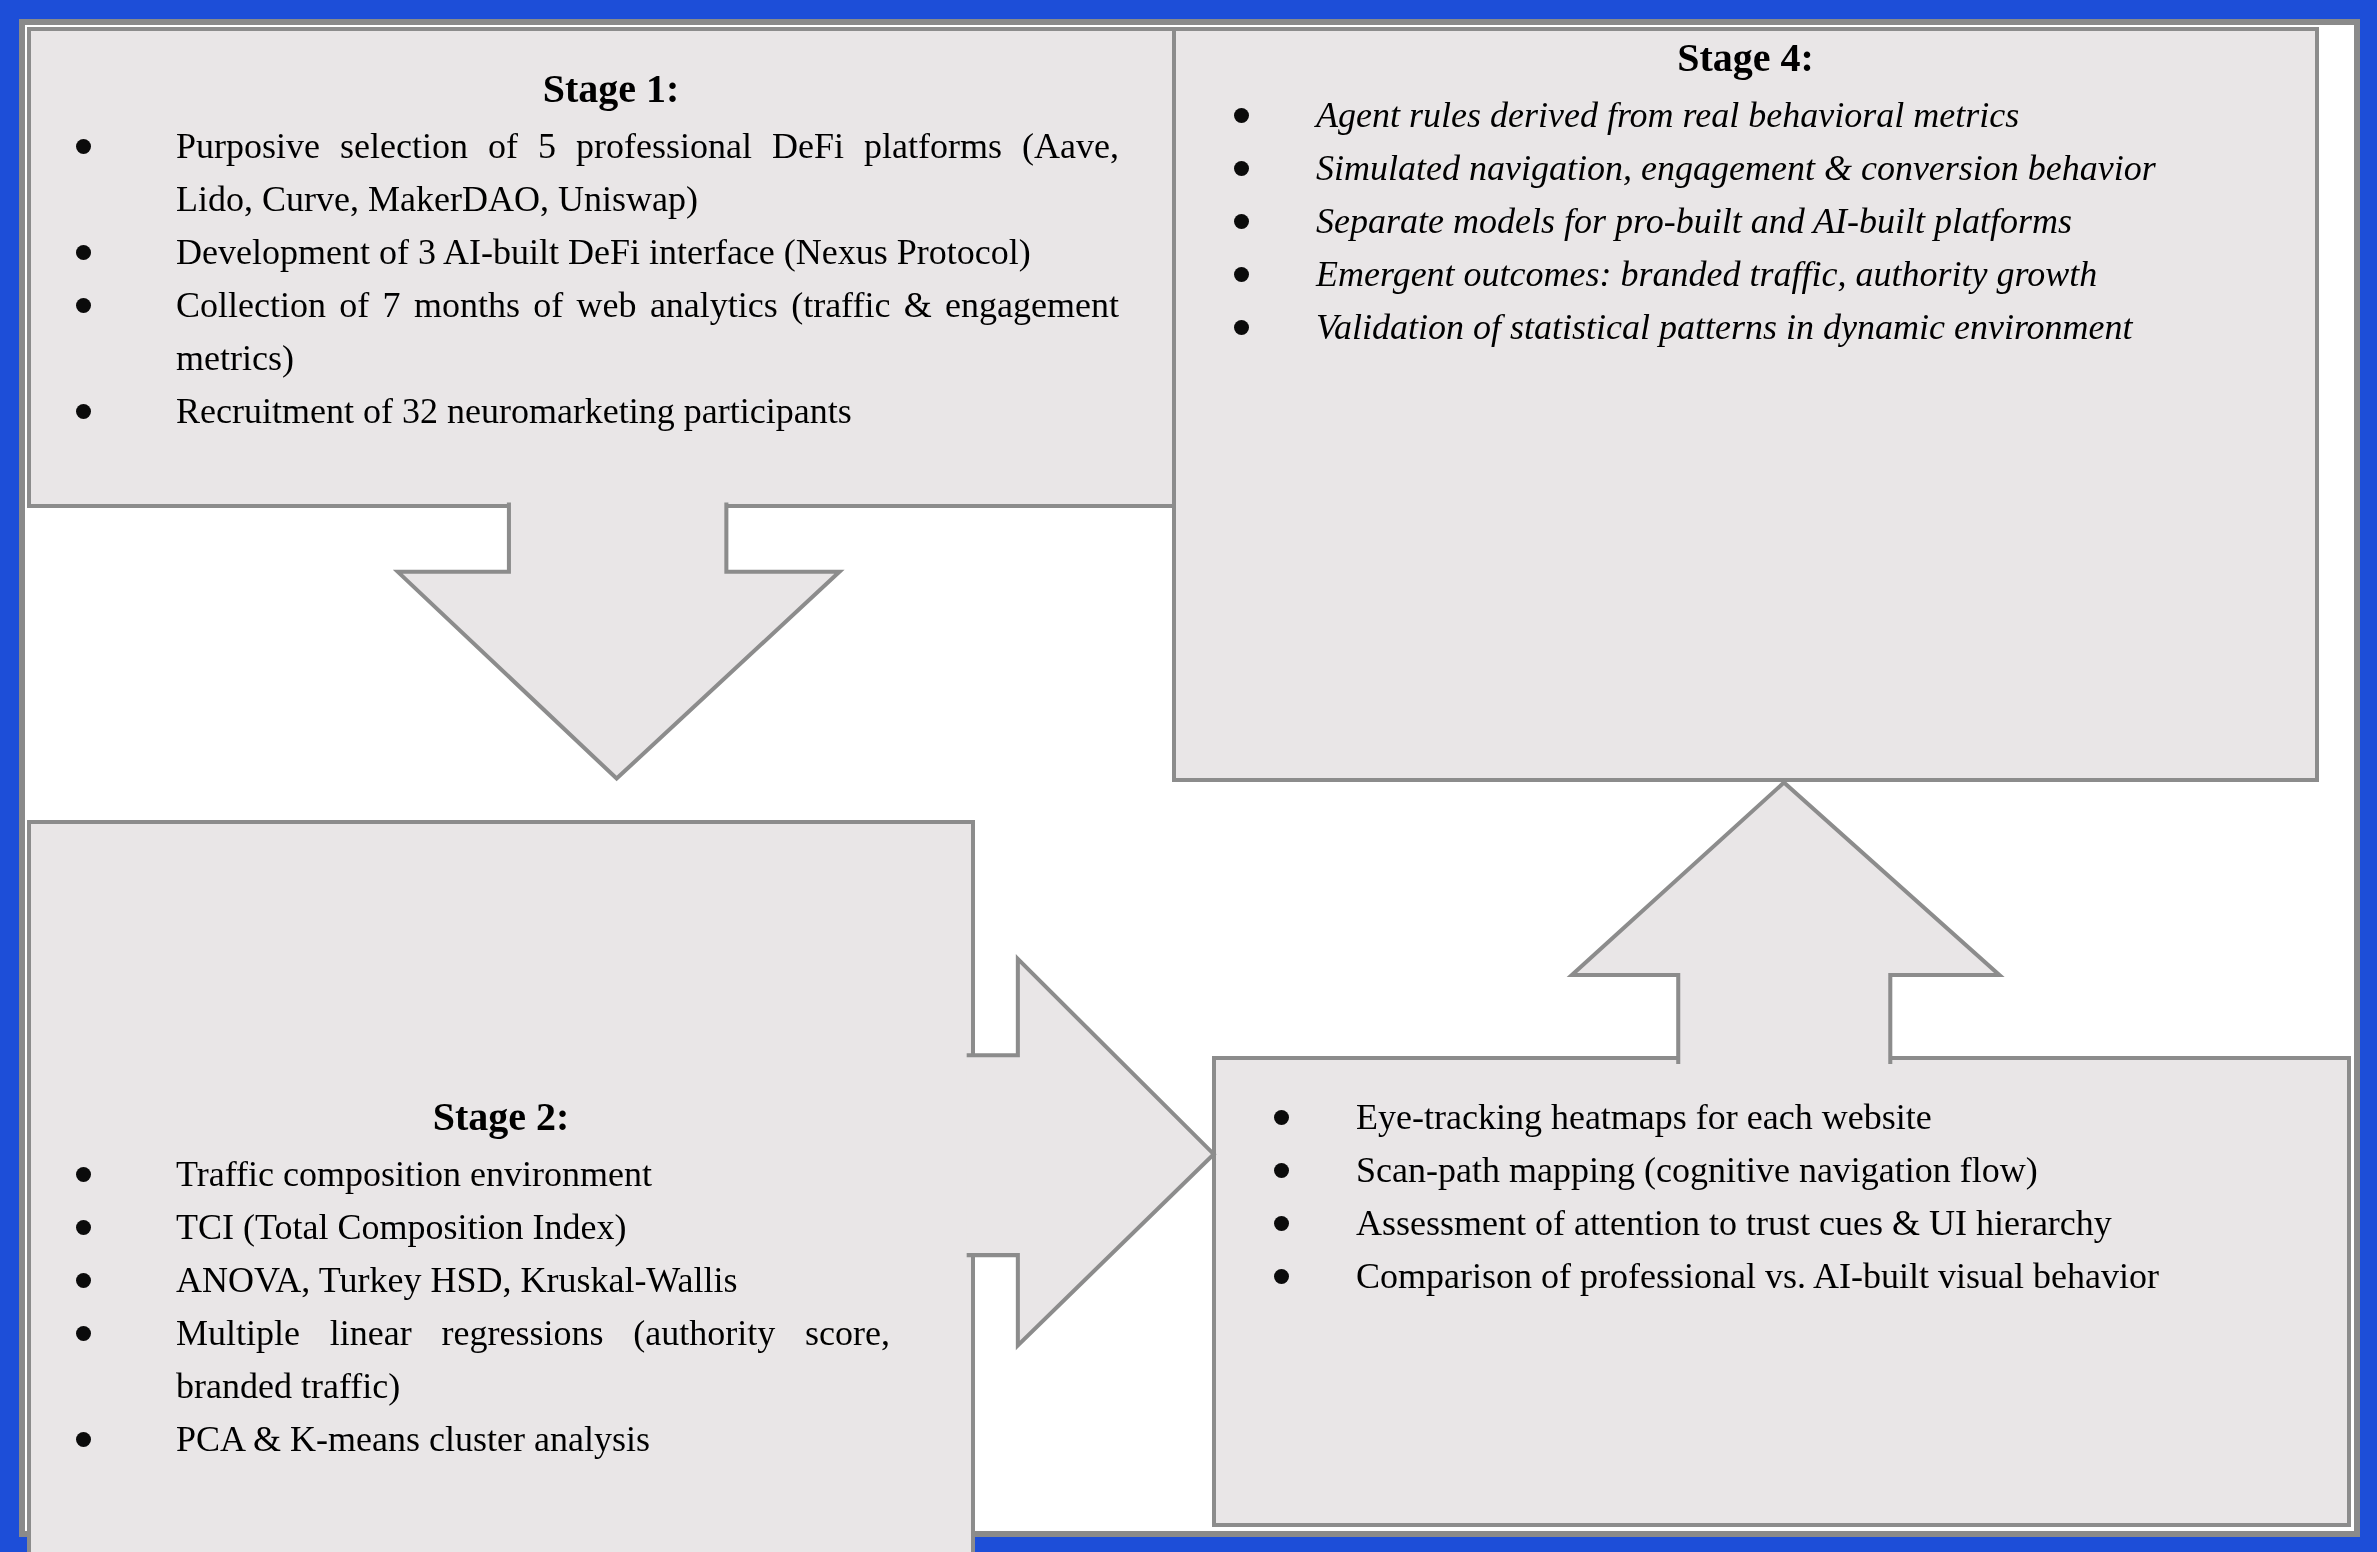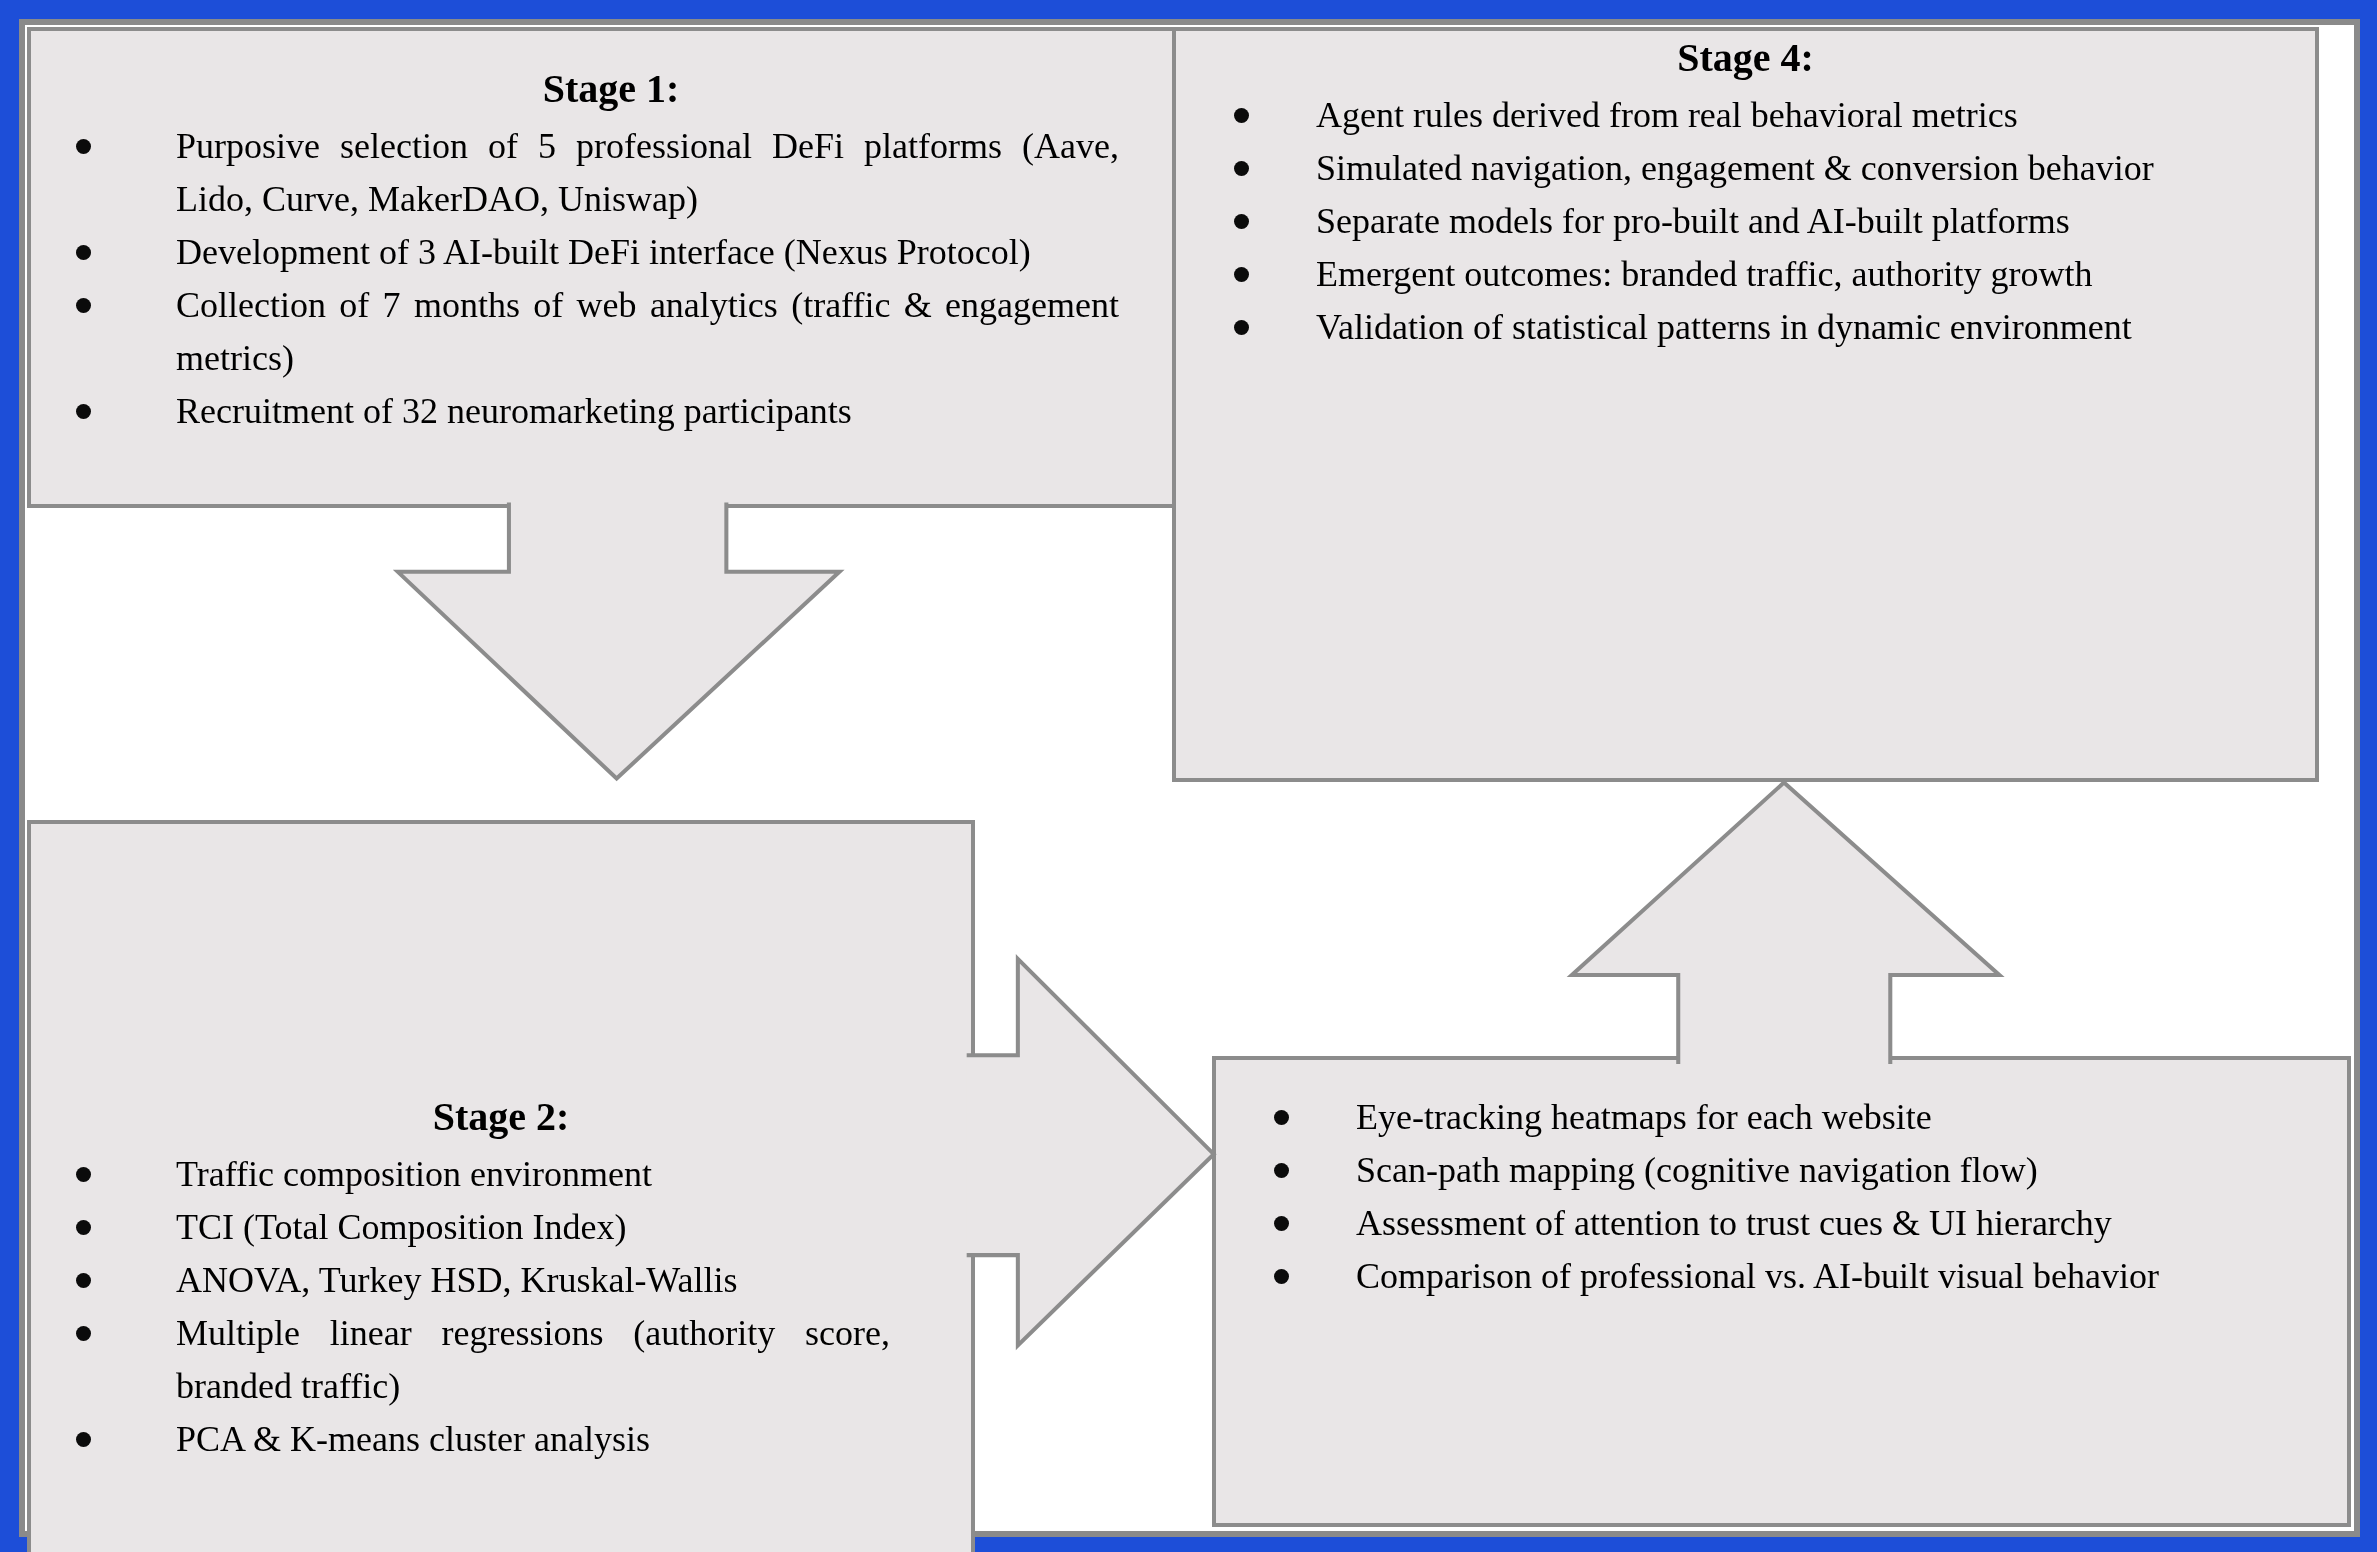--- a/index.html
+++ b/index.html
@@ -56,21 +56,21 @@
     width: 15px; height: 15px;
     border-radius: 50%;
     background: #0b0b0b;
     top: 19px;
   }
   .box-s1 ul.bullets, .box-s2 ul.bullets { padding-left: 137px; }
   .box-s3 ul.bullets, .box-s4 ul.bullets { padding-left: 132px; }
   .box-s1 ul.bullets { width: 943px; }
   .box-s2 ul.bullets { width: 714px; }
   .box-s3 ul.bullets { width: 862px; }
-  .box-s4 ul.bullets { width: 869px; }
+  .box-s4 ul.bullets { width: 869px; font-style: italic; }
   .box-s1 li::before, .box-s2 li::before { left: -100px; }
   .box-s3 li::before, .box-s4 li::before { left: -82px; }
   svg.arrows {
     position: absolute;
     left: 0; top: 0;
     width: 2377px; height: 1553px;
     z-index: 2;
     pointer-events: none;
   }
   svg.arrows path {

